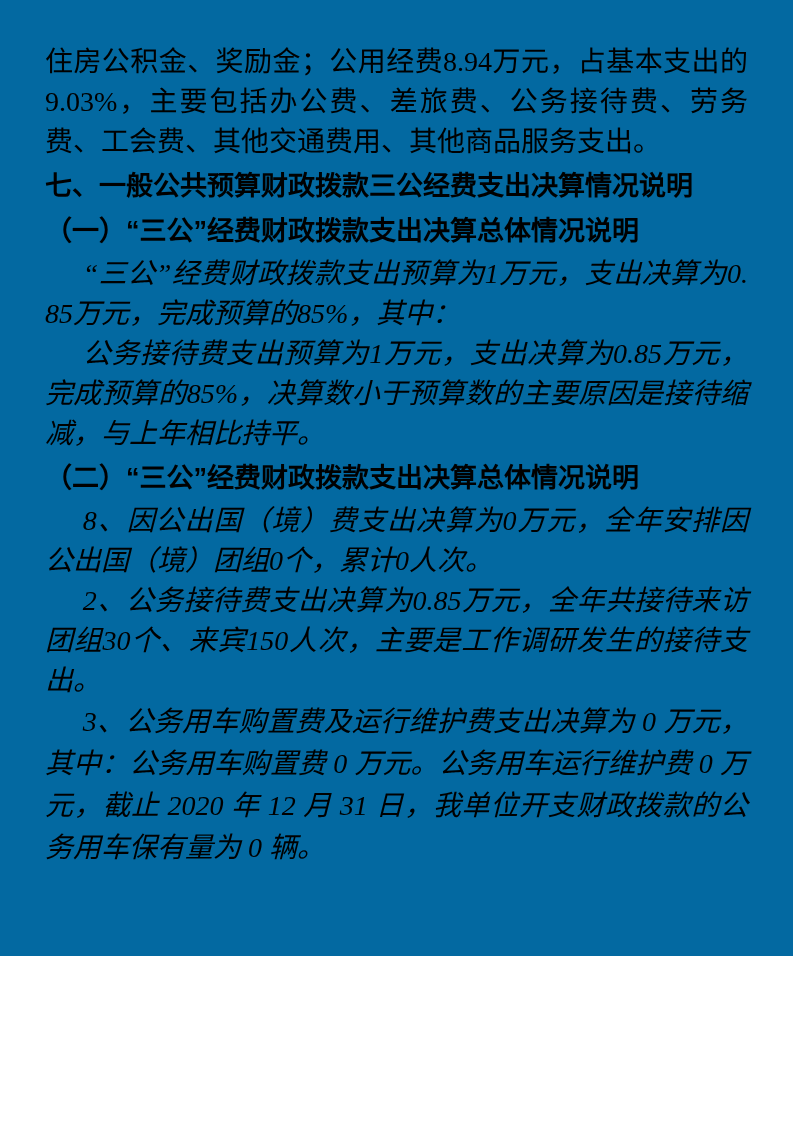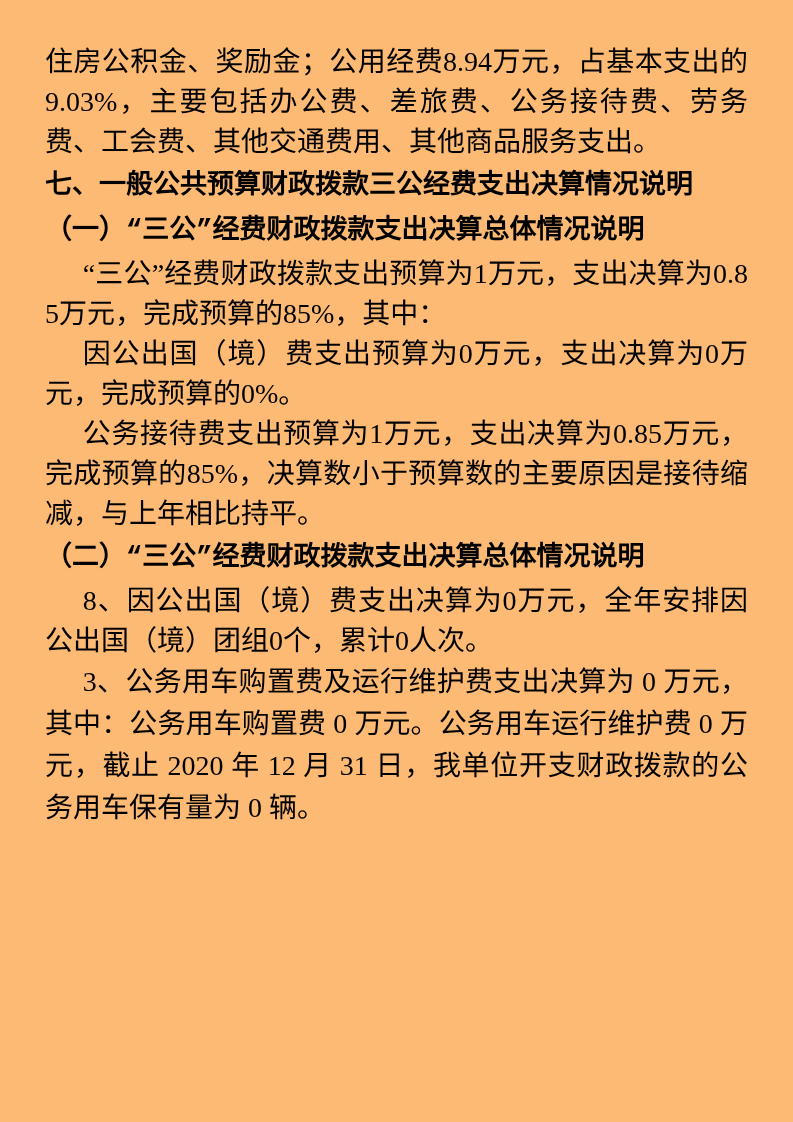--- a/index.html
+++ b/index.html
@@ -3,48 +3,49 @@
 <meta charset="utf-8">
 <style>
   html, body {
     margin: 0;
     padding: 0;
     background: #ffffff;
   }
   .page {
     position: relative;
     width: 793px;
-    height: 1122px;
+    height: 956px;
     margin: 0 auto;
-    background: #fdba74;
+    background: #0369a1;
     color: #000000;
     overflow: hidden;
     box-sizing: border-box;
     padding: 42px 45px 0 45px;
   }
   .doc-body {
     width: 703px;
   }
   p.body-para {
     font-family: "Liberation Serif", "DejaVu Serif", serif;
     font-size: 28px;
     line-height: 40px;
     margin: 0;
     text-align: justify;
     letter-spacing: 0px;
     word-break: break-all;
   }
   p.body-para.indent {
     text-indent: 1.35em;
+    font-style: italic;
   }
   p.last-para {
     line-height: 42px;
   }
   h2.sec-heading, h3.sub-heading {
-    font-family: Liberation Mono, monospace;
+    font-family: Liberation Sans, sans-serif;
     font-weight: bold;
     font-size: 27px;
     line-height: 42px;
     margin: 3px 0 2px 0;
     text-align: left;
     word-break: break-all;
   }
 </style>
 </head>
 <body>
@@ -53,27 +54,27 @@
   <div class="doc-body">
 
     <p class="body-para">住房公积金、奖励金；公用经费8.94万元，占基本支出的9.03%，主要包括办公费、差旅费、公务接待费、劳务费、工会费、其他交通费用、其他商品服务支出。</p>
 
     <h2 class="sec-heading">七、一般公共预算财政拨款三公经费支出决算情况说明</h2>
 
     <h3 class="sub-heading">（一）“三公”经费财政拨款支出决算总体情况说明</h3>
 
     <p class="body-para indent">“三公”经费财政拨款支出预算为1万元，支出决算为0.85万元，完成预算的85%，其中：</p>
 
-    <p class="body-para indent">因公出国（境）费支出预算为0万元，支出决算为0万元，完成预算的0%。</p>
 
     <p class="body-para indent">公务接待费支出预算为1万元，支出决算为0.85万元，完成预算的85%，决算数小于预算数的主要原因是接待缩减，与上年相比持平。</p>
 
 
     <h3 class="sub-heading">（二）“三公”经费财政拨款支出决算总体情况说明</h3>
 
 
     <p class="body-para indent">8、因公出国（境）费支出决算为0万元，全年安排因公出国（境）团组0个，累计0人次。</p>
 
+    <p class="body-para indent">2、公务接待费支出决算为0.85万元，全年共接待来访团组30个、来宾150人次，主要是工作调研发生的接待支出。</p>
 
     <p class="body-para indent last-para">3、公务用车购置费及运行维护费支出决算为 0 万元，其中：公务用车购置费 0 万元。公务用车运行维护费 0 万元，截止 2020 年 12 月 31 日，我单位开支财政拨款的公务用车保有量为 0 辆。</p>
 
   </div>
 </div>
 
 </body></html>

